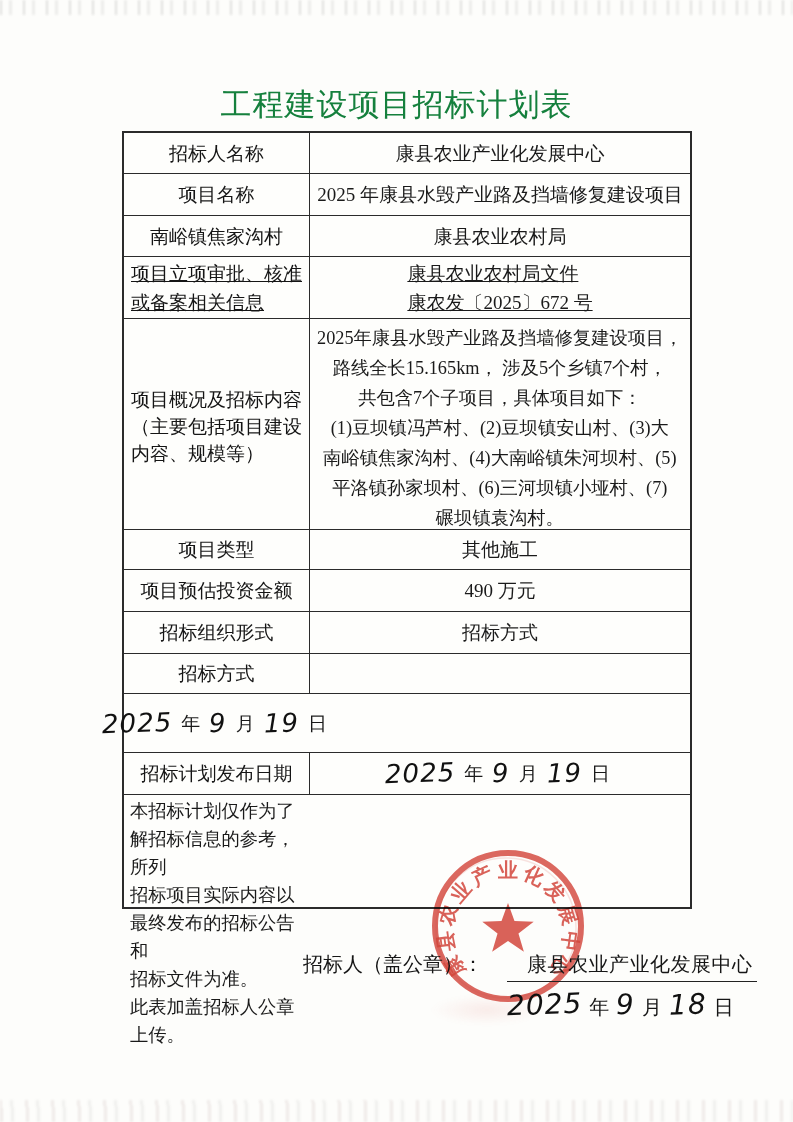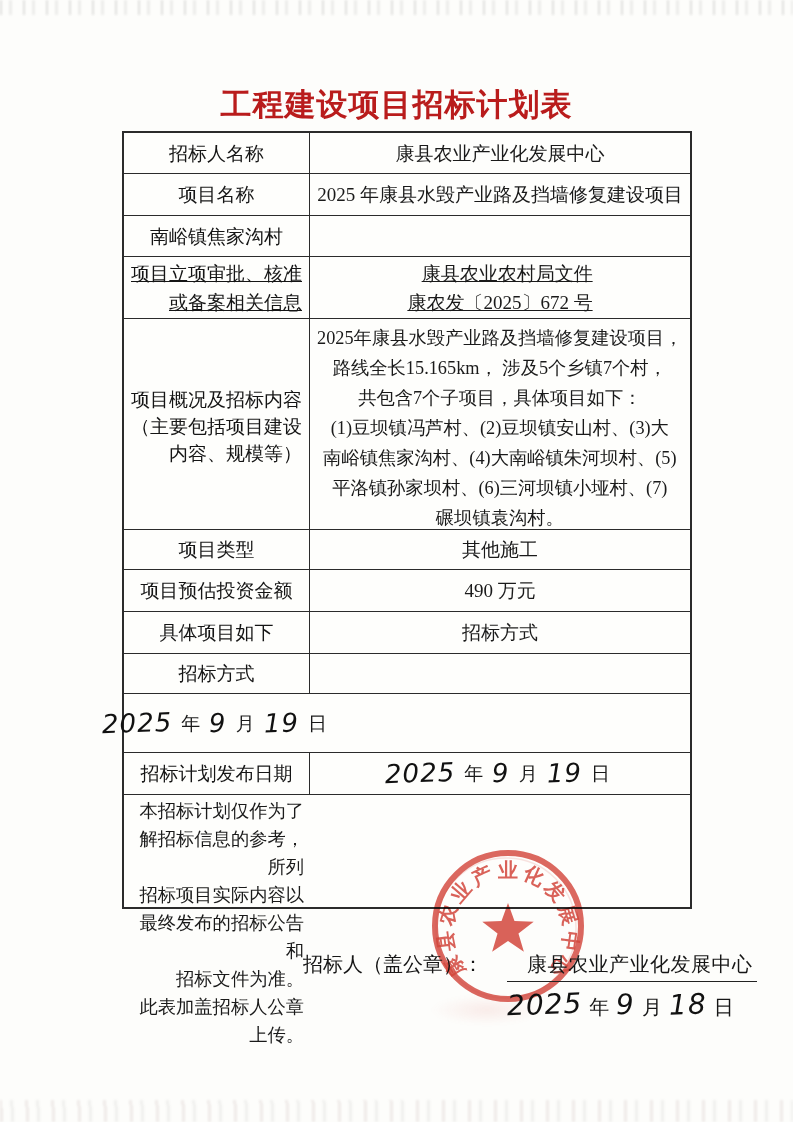--- a/index.html
+++ b/index.html
@@ -20,33 +20,33 @@
   .noise-bottom{
     position:absolute;bottom:0;left:0;right:0;height:22px;
     background:
       repeating-linear-gradient(88deg,
       rgba(170,140,140,.16) 0 3px, transparent 3px 11px,
       rgba(150,150,150,.12) 11px 14px, transparent 14px 26px);
     filter:blur(1px);
   }
   .title{
     position:absolute;top:84px;left:0;width:100%;
-    text-align:center;font-size:31px;font-weight:bold;
-    letter-spacing:1px;color:#b91c1c;
+    text-align:center;font-size:31px;font-weight:normal;
+    letter-spacing:1px;color:#15803d;
   }
   .doc-table{
     position:absolute;left:122px;top:131px;width:570px;
     border:2px solid #2b2b2b;box-sizing:border-box;
     background:rgba(255,255,255,.35);
   }
   .row{display:grid;grid-template-columns:186px 1fr;}
   .row + .row{border-top:1.5px solid #2b2b2b;}
   .cell{
     display:flex;align-items:center;justify-content:center;
-    text-align:right;white-space:pre-line;
+    text-align:left;white-space:pre-line;
     padding:2px 6px;box-sizing:border-box;
     font-size:19px;line-height:27px;
   }
   .cell.label{border-right:1.5px solid #2b2b2b;color:#151515;}
   .cell.value{color:#1a1a1a;}
   .r1{height:40px}.r2{height:41px}.r3{height:40px}.r4{height:61px}
   .r5{height:210px}.r6{height:39px}.r7{height:41px}.r8{height:41px}
   .r9{height:39px}.r10{height:58px}.r11{height:41px}.r12{height:112px}
   .r5 .cell.value{
     text-align:center;justify-content:flex-start;align-items:flex-start;
@@ -105,20 +105,21 @@
       <div class="cell value">康县农业产业化发展中心</div>
     </div>
 
     <div class="row r2">
       <div class="cell label">项目名称</div>
       <div class="cell value">2025 年康县水毁产业路及挡墙修复建设项目</div>
     </div>
 
     <div class="row r3">
       <div class="cell label">南峪镇焦家沟村</div>
+      <div class="cell value">康县农业农村局</div>
     </div>
 
     <div class="row r4">
       <div class="cell label">项目立项审批、核准
 或备案相关信息</div>
       <div class="cell value">康县农业农村局文件
 康农发〔2025〕672 号</div>
     </div>
 
     <div class="row r5">
@@ -138,21 +139,21 @@
       <div class="cell label">项目类型</div>
       <div class="cell value">其他施工</div>
     </div>
 
     <div class="row r7">
       <div class="cell label">项目预估投资金额</div>
       <div class="cell value">490 万元</div>
     </div>
 
     <div class="row r8">
-      <div class="cell label">具体项目如下</div>
+      <div class="cell label">招标组织形式</div>
       <div class="cell value">招标方式</div>
     </div>
 
     <div class="row r9">
       <div class="cell label">招标方式</div>
     </div>
 
     <div class="row r10">
       <div class="cell value date-cell">
         <span class="hand">2025</span>

